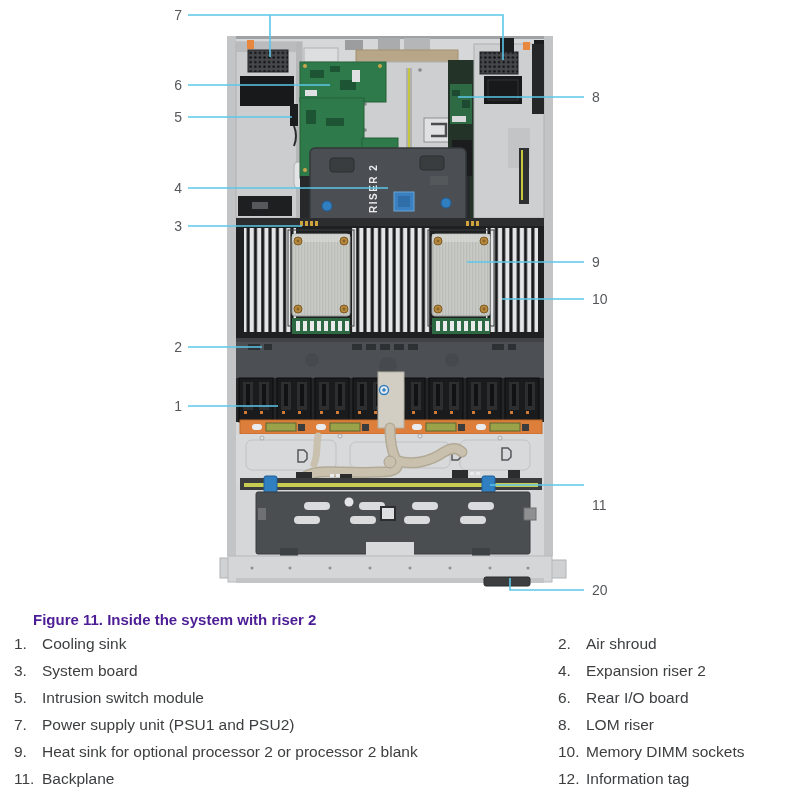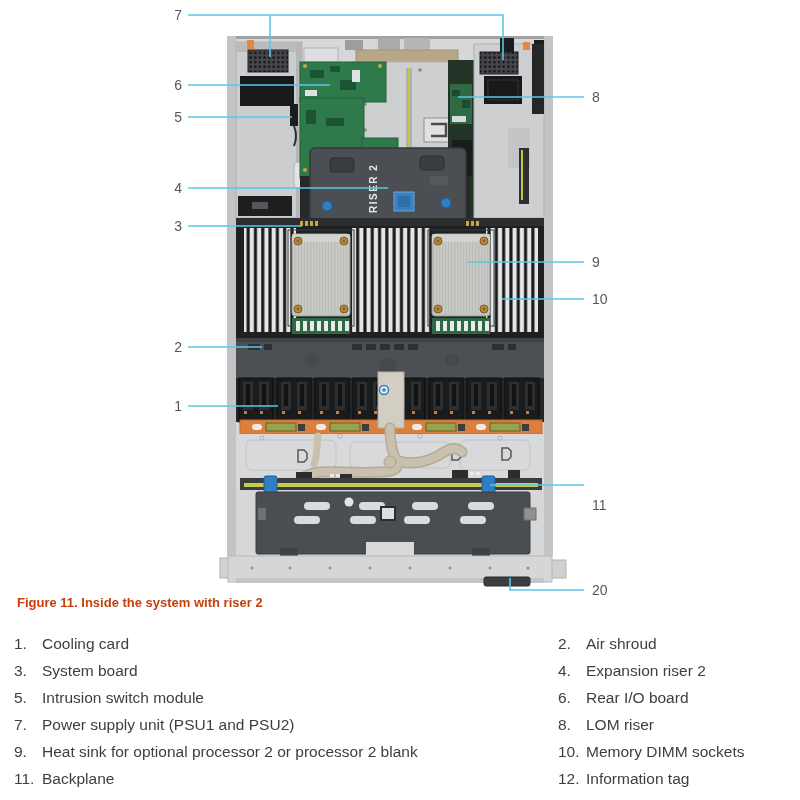--- a/index.html
+++ b/index.html
@@ -3,21 +3,21 @@
 <meta charset="utf-8">
 <style>
   html,body{margin:0;padding:0;background:#ffffff;}
   .page{position:relative;width:800px;height:800px;background:#ffffff;overflow:hidden;
         font-family:"Liberation Sans",sans-serif;}
   .diagram{position:absolute;top:0;left:0;width:800px;height:596px;}
   .diagram svg{position:absolute;top:0;left:0;}
   .co{position:absolute;font-size:14px;color:#55575a;transform:translateY(-52%);line-height:1;}
   .co.l{left:150px;width:32px;text-align:right;}
   .co.r{left:592px;}
-  .caption{position:absolute;left:17px;top:595px;margin:0;font-size:13px;font-weight:700;color:#c2410c;}
+  .caption{position:absolute;left:17px;top:595px;margin:16px;font-size:15px;font-weight:700;color:#4c1d95;}
   .legend{position:absolute;left:14px;top:634px;width:780px;display:grid;
           grid-template-columns:544px auto;row-gap:7.5px;font-size:15.5px;color:#3c3e40;}
   .li{display:flex;line-height:19.5px;}
   .num{min-width:24px;margin-right:4px;}
 </style>
 </head>
 <body>
 
 <div class="page">
 
@@ -363,21 +363,21 @@
     <span class="co r" style="top:299px">10</span>
     <span class="co r" style="top:505px">11</span>
     <span class="co r" style="top:590px">20</span>
   </div>
 
   <h2 class="caption">Figure 11. Inside the system with riser 2</h2>
 
   <div class="legend">
     <div class="li">
         <span class="num">1.</span>
-        <span class="txt">Cooling card</span>
+        <span class="txt">Cooling sink</span>
       </div>
     <div class="li">
         <span class="num">2.</span>
         <span class="txt">Air shroud</span>
       </div>
     <div class="li">
         <span class="num">3.</span>
         <span class="txt">System board</span>
       </div>
     <div class="li">

